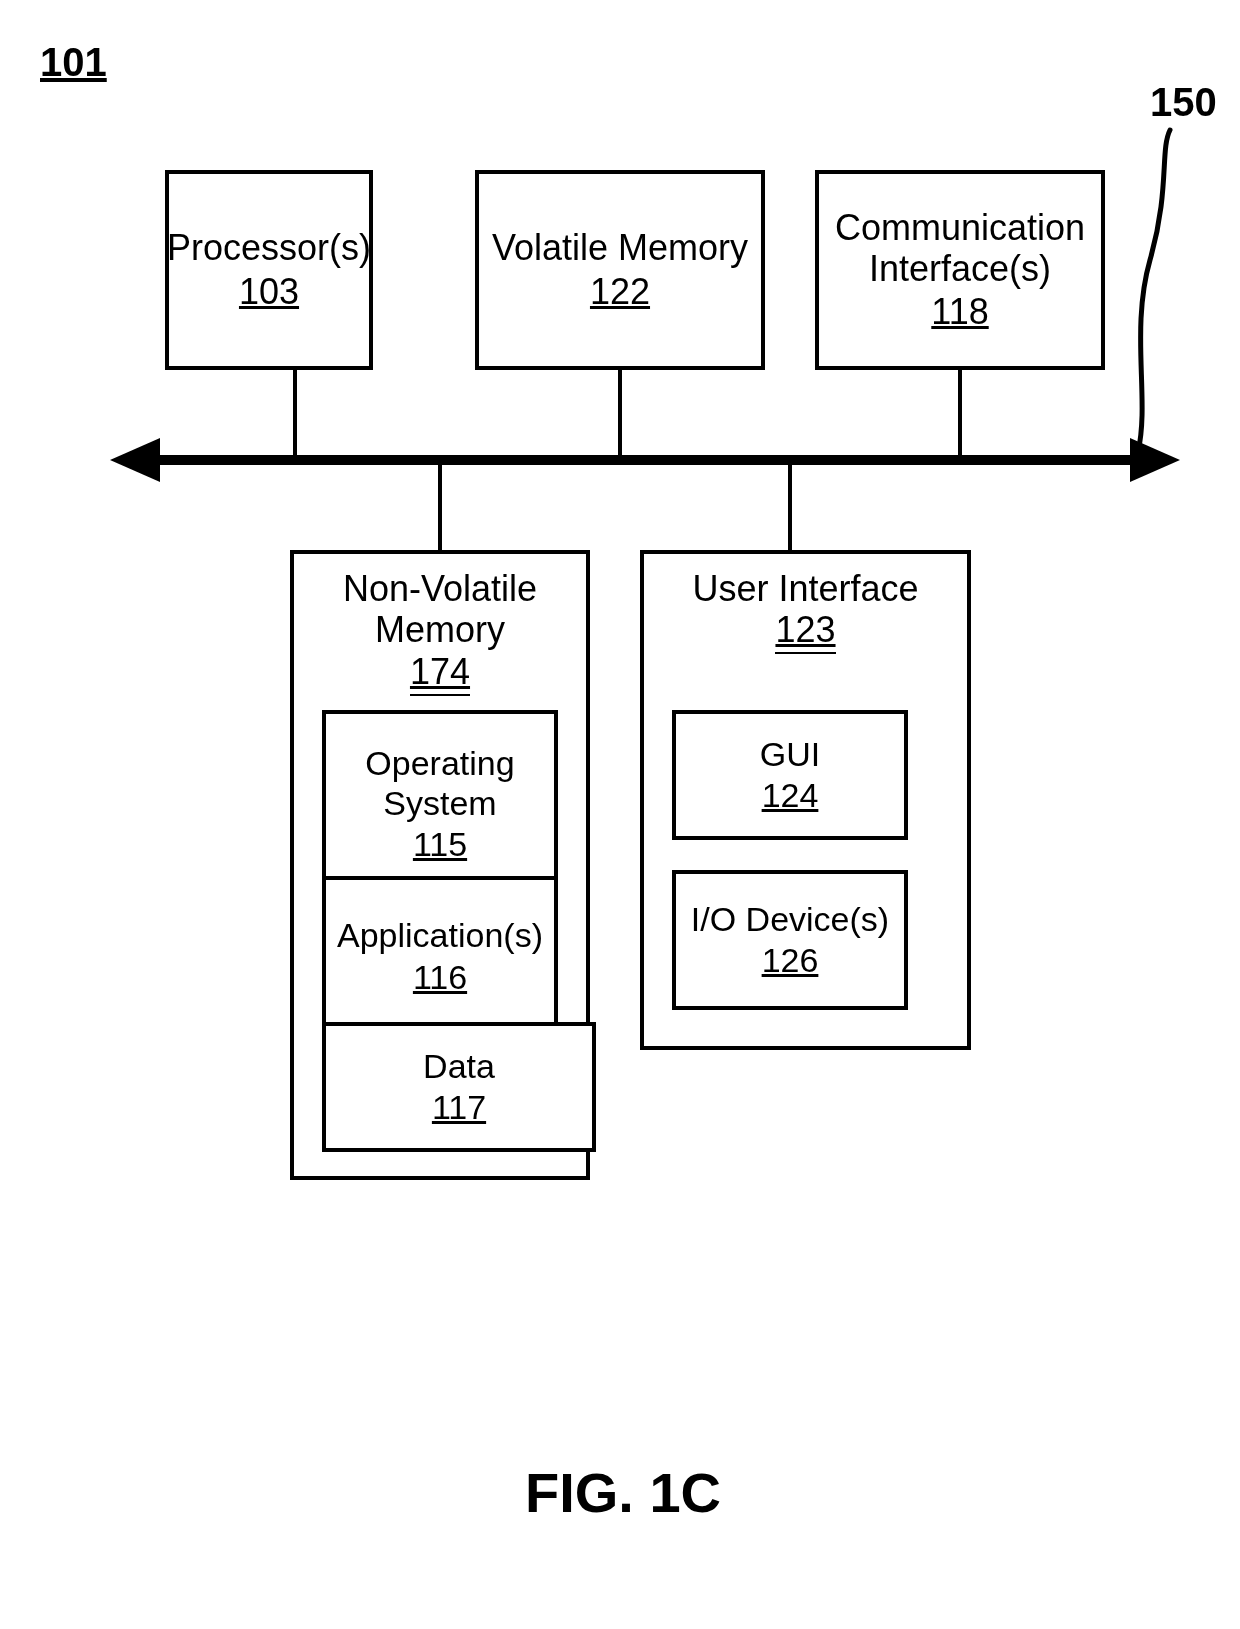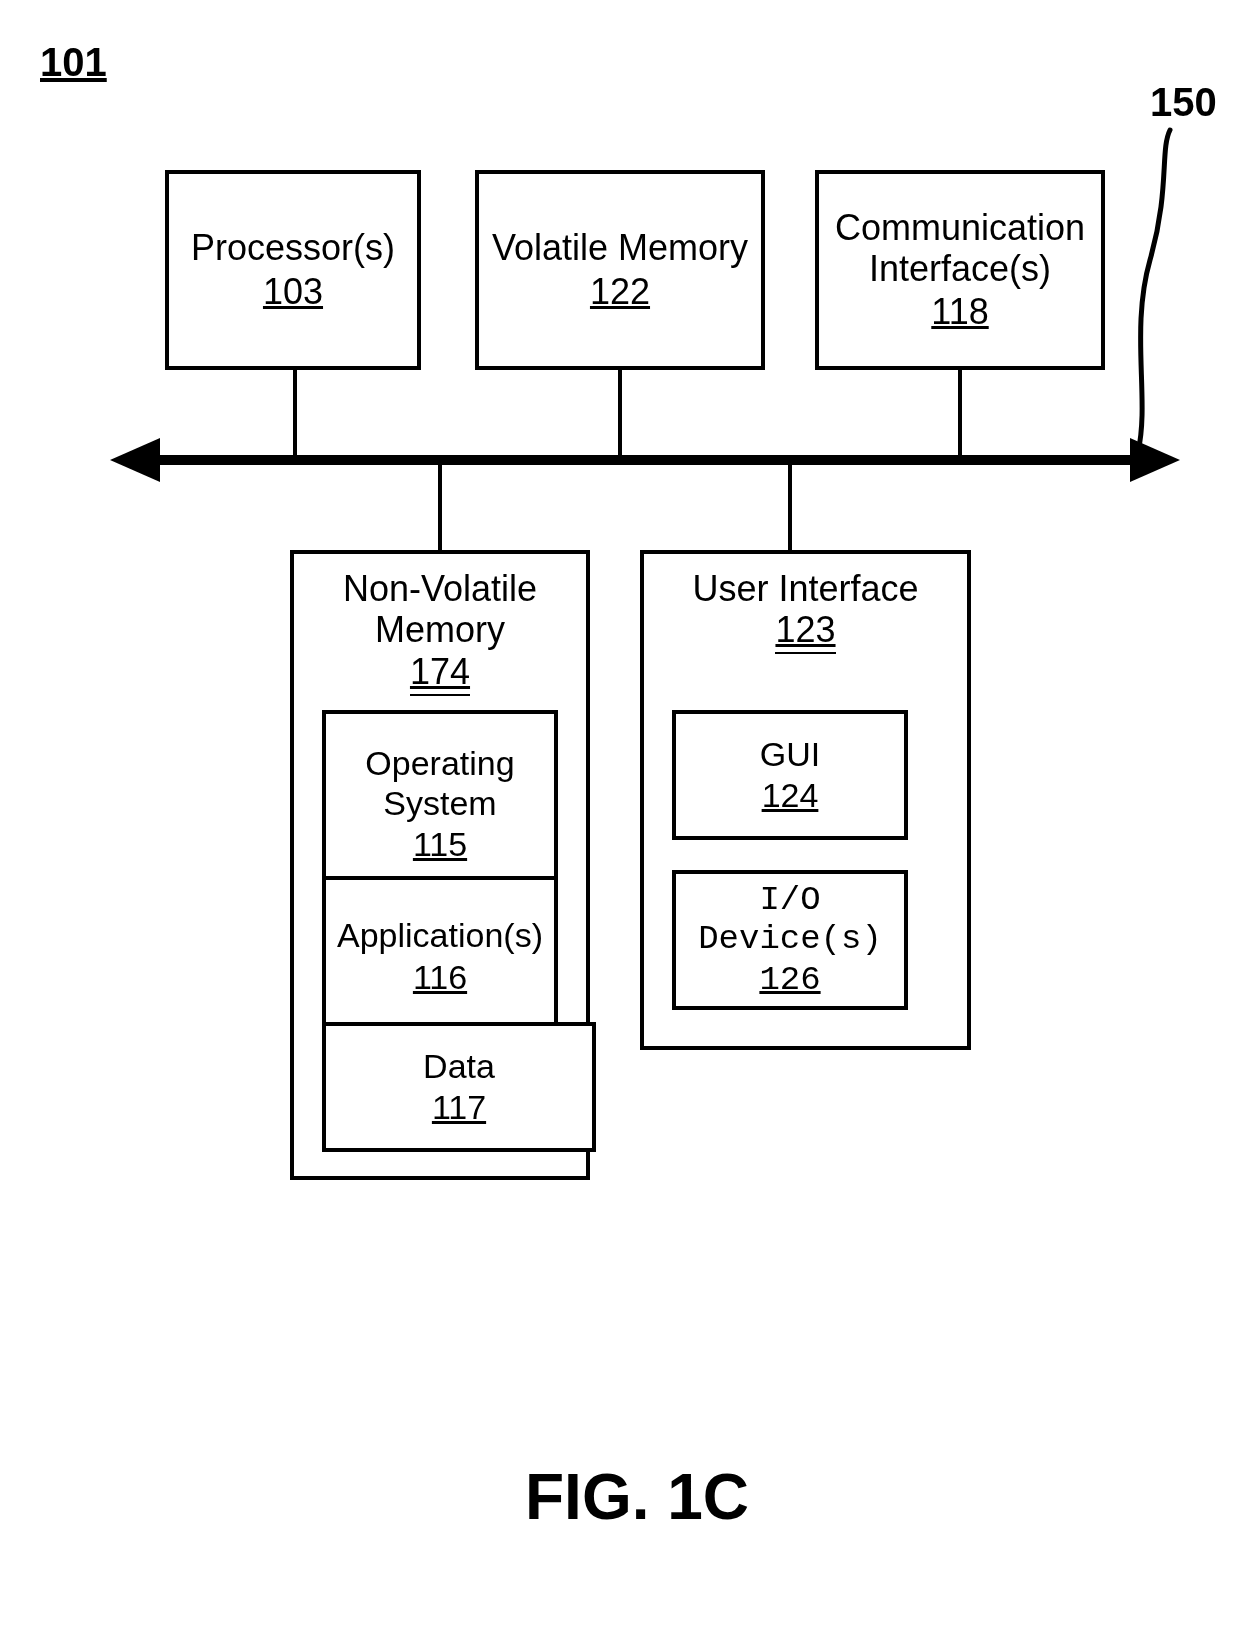--- a/index.html
+++ b/index.html
@@ -41,21 +41,21 @@
     text-decoration: underline;
   }
   .bus-ref {
     position: absolute;
     font-weight: 700;
     font-size: 40px;
   }
   .fig-label {
     position: absolute;
     font-weight: 700;
-    font-size: 64px;
+    font-size: 56px;
   }
   
   .stub {
     position: absolute;
     width: 4px;
     background: #000;
   }
   
   .inner {
     position: absolute;
@@ -94,21 +94,21 @@
 </style>
 </head>
 <body>
 
 <div class="canvas">
 
   <div class="system-ref" style="left:40px; top:40px;text-align:right;">101</div>
 
   <div class="bus-ref" style="left:1150px; top:80px;">150</div>
 
-  <div class="box" style="left:165px; top:170px; width:256px; height:200px;justify-content:center;">
+  <div class="box" style="left:165px; top:170px; width:208px; height:200px;justify-content:center;">
     <div class="label">Processor(s)</div>
     <div class="ref">103</div>
   </div>
 
   <div class="box" style="left:475px; top:170px; width:290px; height:200px;">
     <div class="label">Volatile Memory</div>
     <div class="ref">122</div>
   </div>
 
   <div class="box" style="left:815px; top:170px; width:290px; height:200px;">
@@ -142,21 +142,21 @@
   </div>
 
   <div class="box" style="left:640px; top:550px; width:331px; height:500px; justify-content:flex-start; padding-top:14px;">
     <div class="container-title">User Interface</div>
     <div class="container-ref"><span class="ref-dbl">123</span></div>
 
     <div class="inner" style="left:28px; top:156px; width:236px; height:130px;">
       <div class="label">GUI</div>
       <div class="ref">124</div>
     </div>
-    <div class="inner" style="left:28px; top:316px; width:236px; height:140px;font-family:Liberation Mono, monospace;">
+    <div class="inner" style="left:28px; top:316px; width:236px; height:140px;">
       <div class="label">I/O Device(s)</div>
       <div class="ref">126</div>
     </div>
   </div>
 
   <div class="fig-label" style="left:525px; top:1460px;">FIG. 1C</div>
 
   <svg class="overlay" viewBox="0 0 1240 1629">
 
     <line x1="150" y1="460" x2="1140" y2="460" stroke="#000" stroke-width="10"></line>

